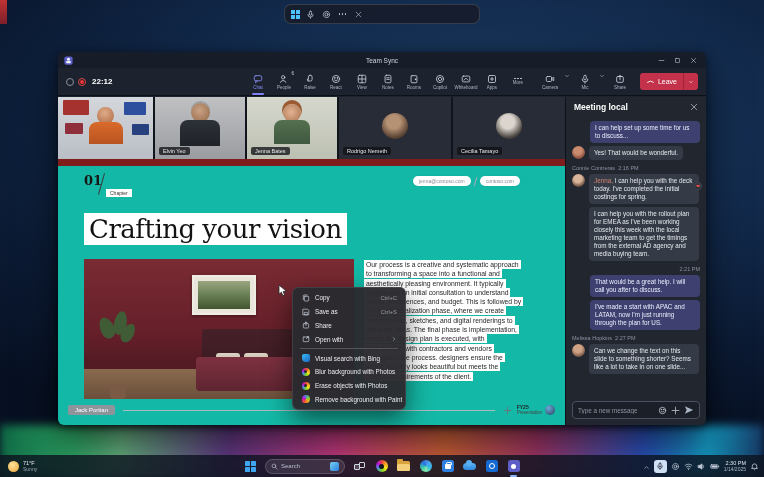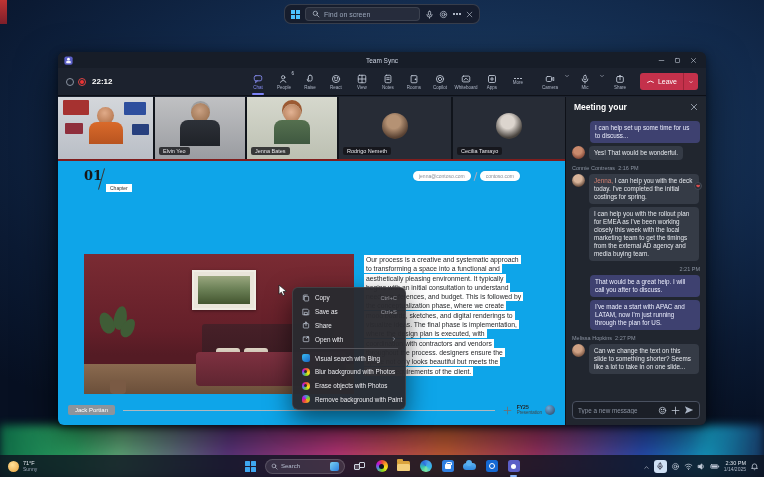--- a/index.html
+++ b/index.html
@@ -81,21 +81,21 @@
   .t3 { width:90px; background:linear-gradient(#d6d8cd,#bcc0b2); }
   .t4, .t5 { background:#272c36; }
   .t4 { width:112px; } .t5 { flex:1; }
   .shelfblk { position:absolute; border-radius:1px; }
   .person { position:absolute; left:50%; transform:translateX(-50%); }
   .head { width:17px; height:17px; border-radius:50%; margin:0 auto; }
   .torso { width:34px; height:22px; border-radius:8px 8px 0 0; margin:-2px auto 0; }
   .circ-av { position:absolute; left:50%; top:50%; transform:translate(-50%,-58%); width:26px; height:26px;
     border-radius:50%; }
 
-  .stage { position:relative; flex:1; background:#0ea5e9; border-top:2px solid #7f1d1d; overflow:hidden;padding-left:15px; }
+  .stage { position:relative; flex:1; background:#14b8a6; border-top:7px solid #7f1d1d; overflow:hidden;padding-left:15px; }
   .chapter { position:absolute; left:26px; top:5px; }
   .chap-num { font-family:"DejaVu Serif", serif; font-weight:bold; font-size:13px; color:#161616; }
   .chap-slash { position:absolute; left:17px; top:2px; width:1px; height:22px; background:#3a3a3a;
     transform:rotate(16deg); }
   .chap-label { position:absolute; left:22px; top:18px; font-size:5px; color:#333; background:#fff;
     padding:1px 4px; white-space:nowrap; }
   .chips { position:absolute; top:10px; right:45px; display:flex; align-items:center; gap:4px; }
   .chip { background:#fff; border-radius:7px; padding:2px 6px; font-size:5px; color:#8a8f98; box-shadow:0 0 2px rgba(0,0,0,.08); }
   .chip-sep { width:1px; height:9px; background:#aab; transform:rotate(18deg); }
   .slide-title { position:absolute; left:26px; top:48px; font-family:"DejaVu Serif", serif; font-size:26px;
@@ -237,29 +237,20 @@
   <div class="red-sliver"></div>
   <div class="bloom"></div>
 
   <div class="find-bar">
     <span class="winlogo">
         <i></i>
         <i></i>
         <i></i>
         <i></i>
       </span>
-    <div class="find-field">
-      <span class="fb-ico">
-        <svg class="sico" width="8" height="8" viewBox="0 0 12 12">
-            <circle cx="5" cy="5" r="3.2"></circle>
-            <path d="M7.5 7.5 L10.5 10.5"></path>
-          </svg>
-      </span>
-      <input placeholder="Find on screen" style="">
-    </div>
     <span class="fb-ico">
       <svg class="sico" width="9" height="9" viewBox="0 0 12 12">
           <rect x="4.5" y="1.5" width="3" height="5.5" rx="1.5"></rect>
           <path d="M2.5 6 a3.5 3.5 0 0 0 7 0 M6 9.5 V11"></path>
         </svg>
     </span>
     <span class="fb-ico">
       <svg class="sico" width="9" height="9" viewBox="0 0 12 12">
           <circle cx="6" cy="6" r="2"></circle>
           <circle cx="6" cy="6" r="4.2" stroke-dasharray="2 1.4"></circle>
@@ -494,20 +485,21 @@
           <div class="chapter">
             <span class="chap-num">01</span>
             <span class="chap-slash"></span>
             <span class="chap-label">Chapter</span>
           </div>
           <div class="chips">
             <span class="chip">jenna@contoso.com</span>
             <span class="chip-sep"></span>
             <span class="chip">contoso.com</span>
           </div>
+          <div class="slide-title"><span>Crafting your vision</span></div>
 
           <div class="photo">
             <div class="ph-frame">
                 <div class="ph-art"></div>
               </div>
             <div class="ph-floor"></div>
             <div class="ph-headboard"></div>
             <div class="ph-pill1"></div>
             <div class="ph-pill2"></div>
             <div class="ph-bed"></div>
@@ -536,21 +528,21 @@
                 <div class="deck-sub">Presentation</div>
               </span>
               <span class="deck-av"></span>
             </span>
           </div>
         </div>
       </div>
 
       <div class="chat">
         <div class="chat-head">
-          <span class="chat-title">Meeting your</span>
+          <span class="chat-title">Meeting local</span>
           <span class="chat-close">
             <svg class="sico" width="8" height="8" viewBox="0 0 12 12">
                 <path d="M2 2 L10 10 M10 2 L2 10"></path>
               </svg>
           </span>
         </div>
         <div class="msgs">
 
           <div class="mrow out">
             <div class="bubble">I can help set up some time for us to discuss...</div>

